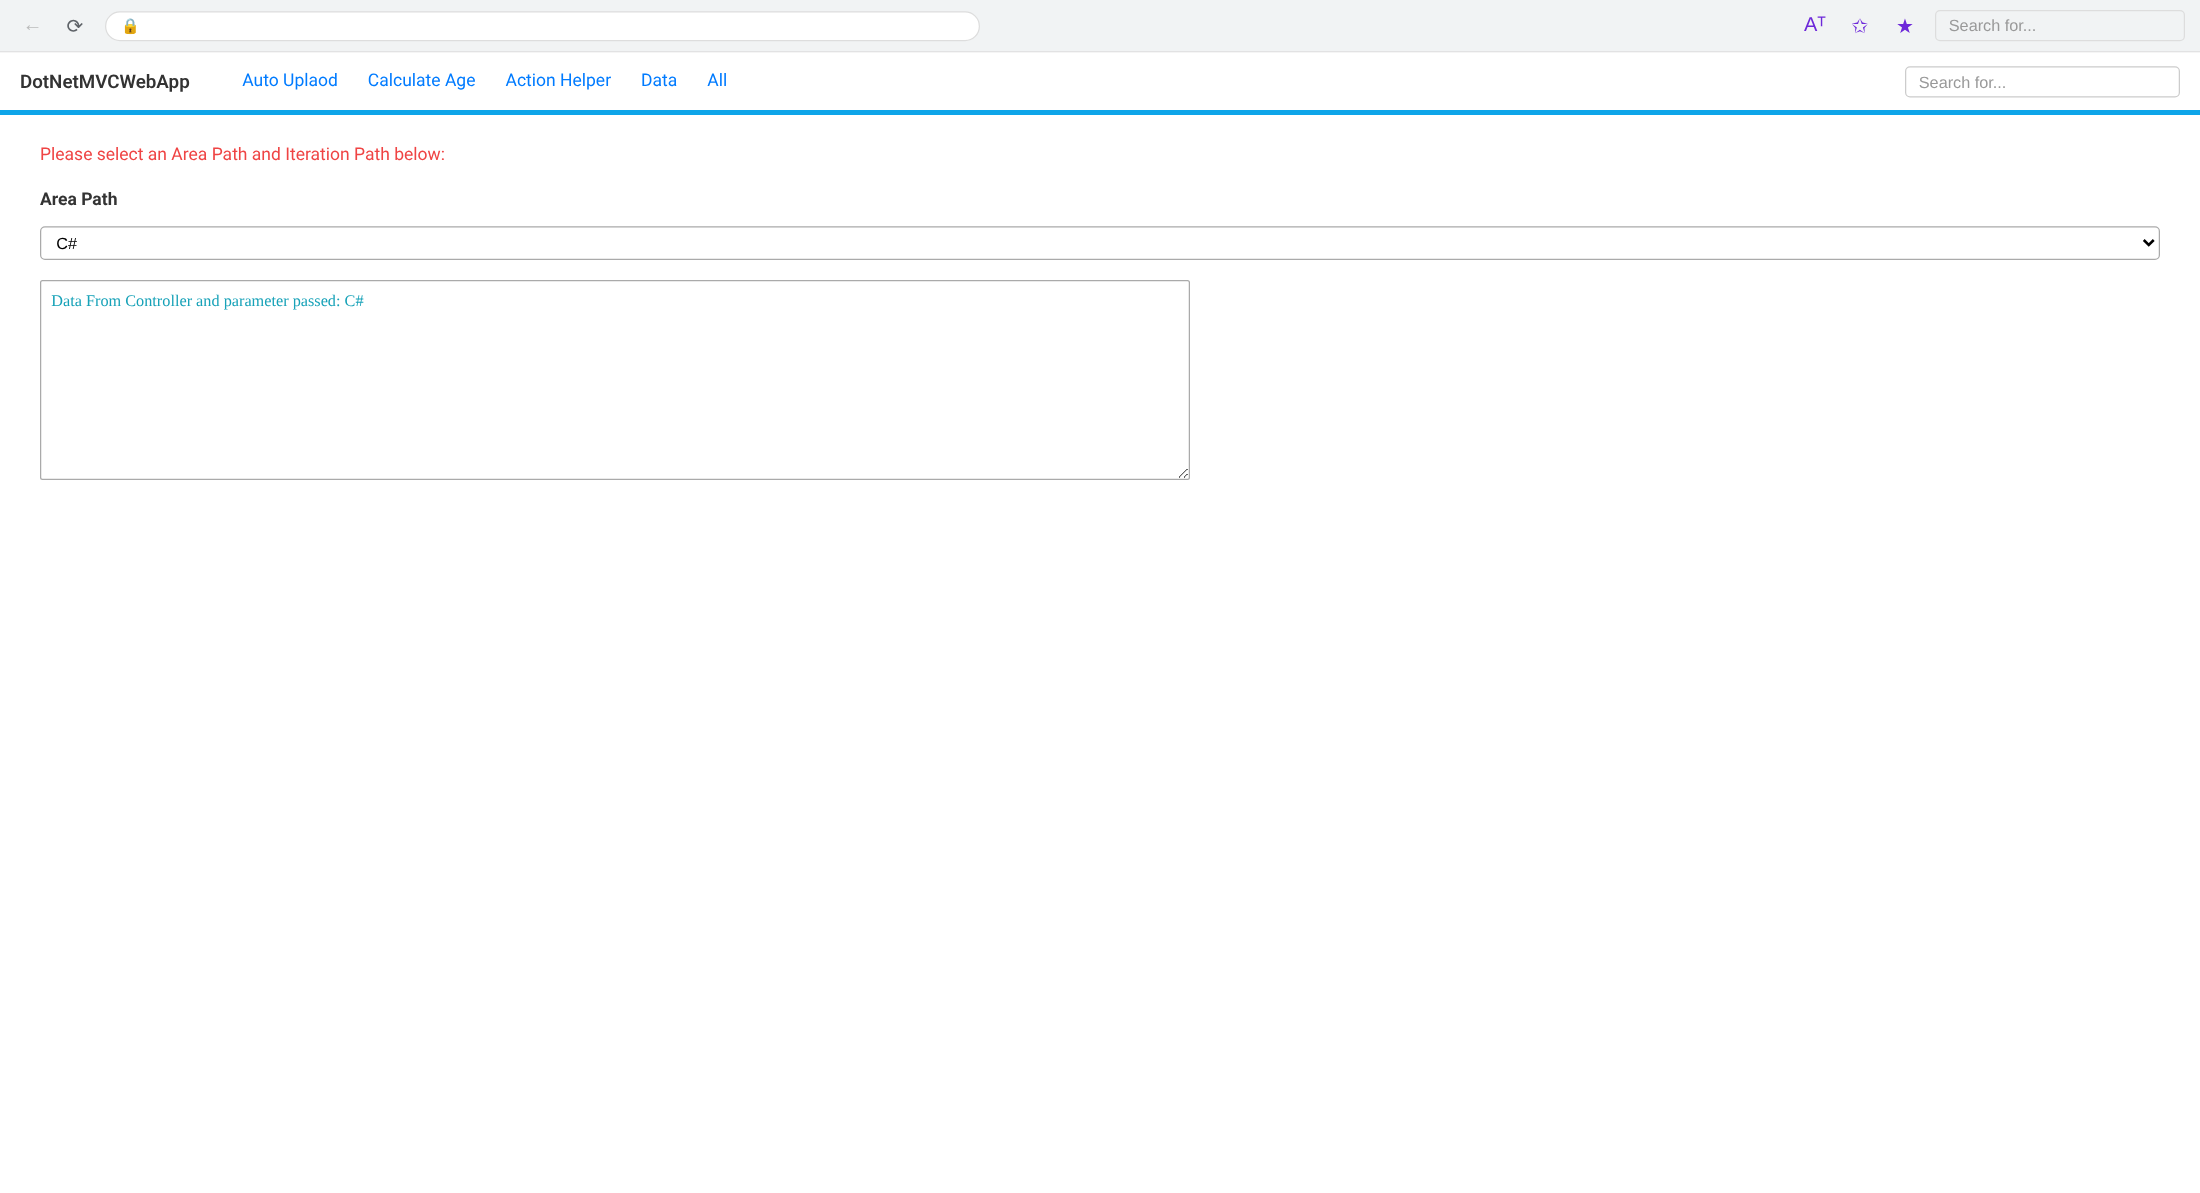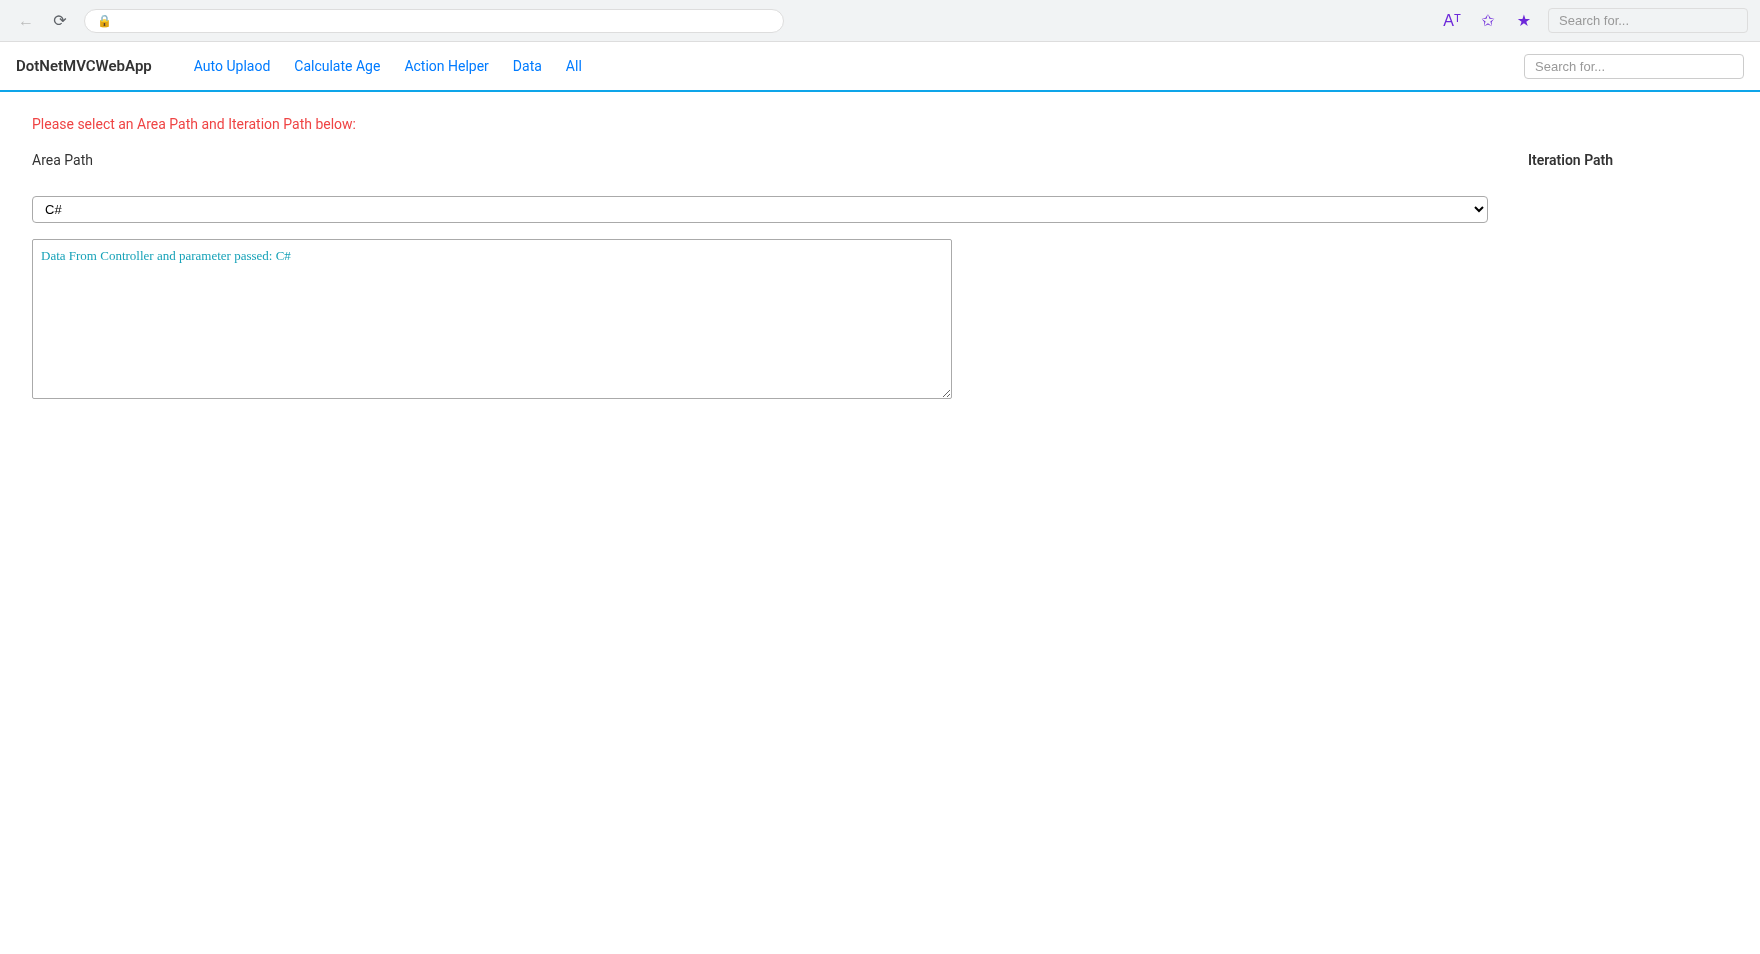--- a/index.html
+++ b/index.html
@@ -115,21 +115,21 @@
       width: 160px;
     }
 
     .search-bar input::placeholder {
       color: #999;
     }
 
     
     .navbar {
       background: #fff;
-      border-bottom: 2px solid #0ea5e9;
+      border-bottom: 4px solid #0ea5e9;
       padding: 0 16px;
       display: flex;
       align-items: center;
       height: 50px;
       gap: 24px;
     }
 
     .navbar-brand {
       font-size: 15px;
       font-weight: 600;
@@ -199,23 +199,23 @@
       gap: 8px;
       flex: 1;
     }
 
     .form-right {
       min-width: 200px;
     }
 
     .field-label {
       font-size: 14px;
-      font-weight: 400;
-      color: #333;
-      margin-bottom: 20px;
+      font-weight: 700;
+      color: #333;
+      margin-bottom: 5px;
     }
 
     .area-path-select {
       display: block;
       padding: 4px 8px;
       font-size: 13px;
       border: 1px solid #aaa;
       border-radius: 4px;
       background: #fff;
       cursor: pointer;
@@ -287,17 +287,14 @@
     <div class="form-left">
       <div class="field-label">Area Path</div>
       <select class="area-path-select">
         <option value="C#">C#</option>
         <option value="VB.NET">VB.NET</option>
         <option value="F#">F#</option>
         <option value="JavaScript">JavaScript</option>
       </select>
       <textarea class="text-area-output" style="">Data From Controller and parameter passed: C#</textarea>
     </div>
-    <div class="form-right">
-      <div class="iteration-path-label">Iteration Path</div>
-    </div>
   </div>
 </div>
 
 </body></html>

